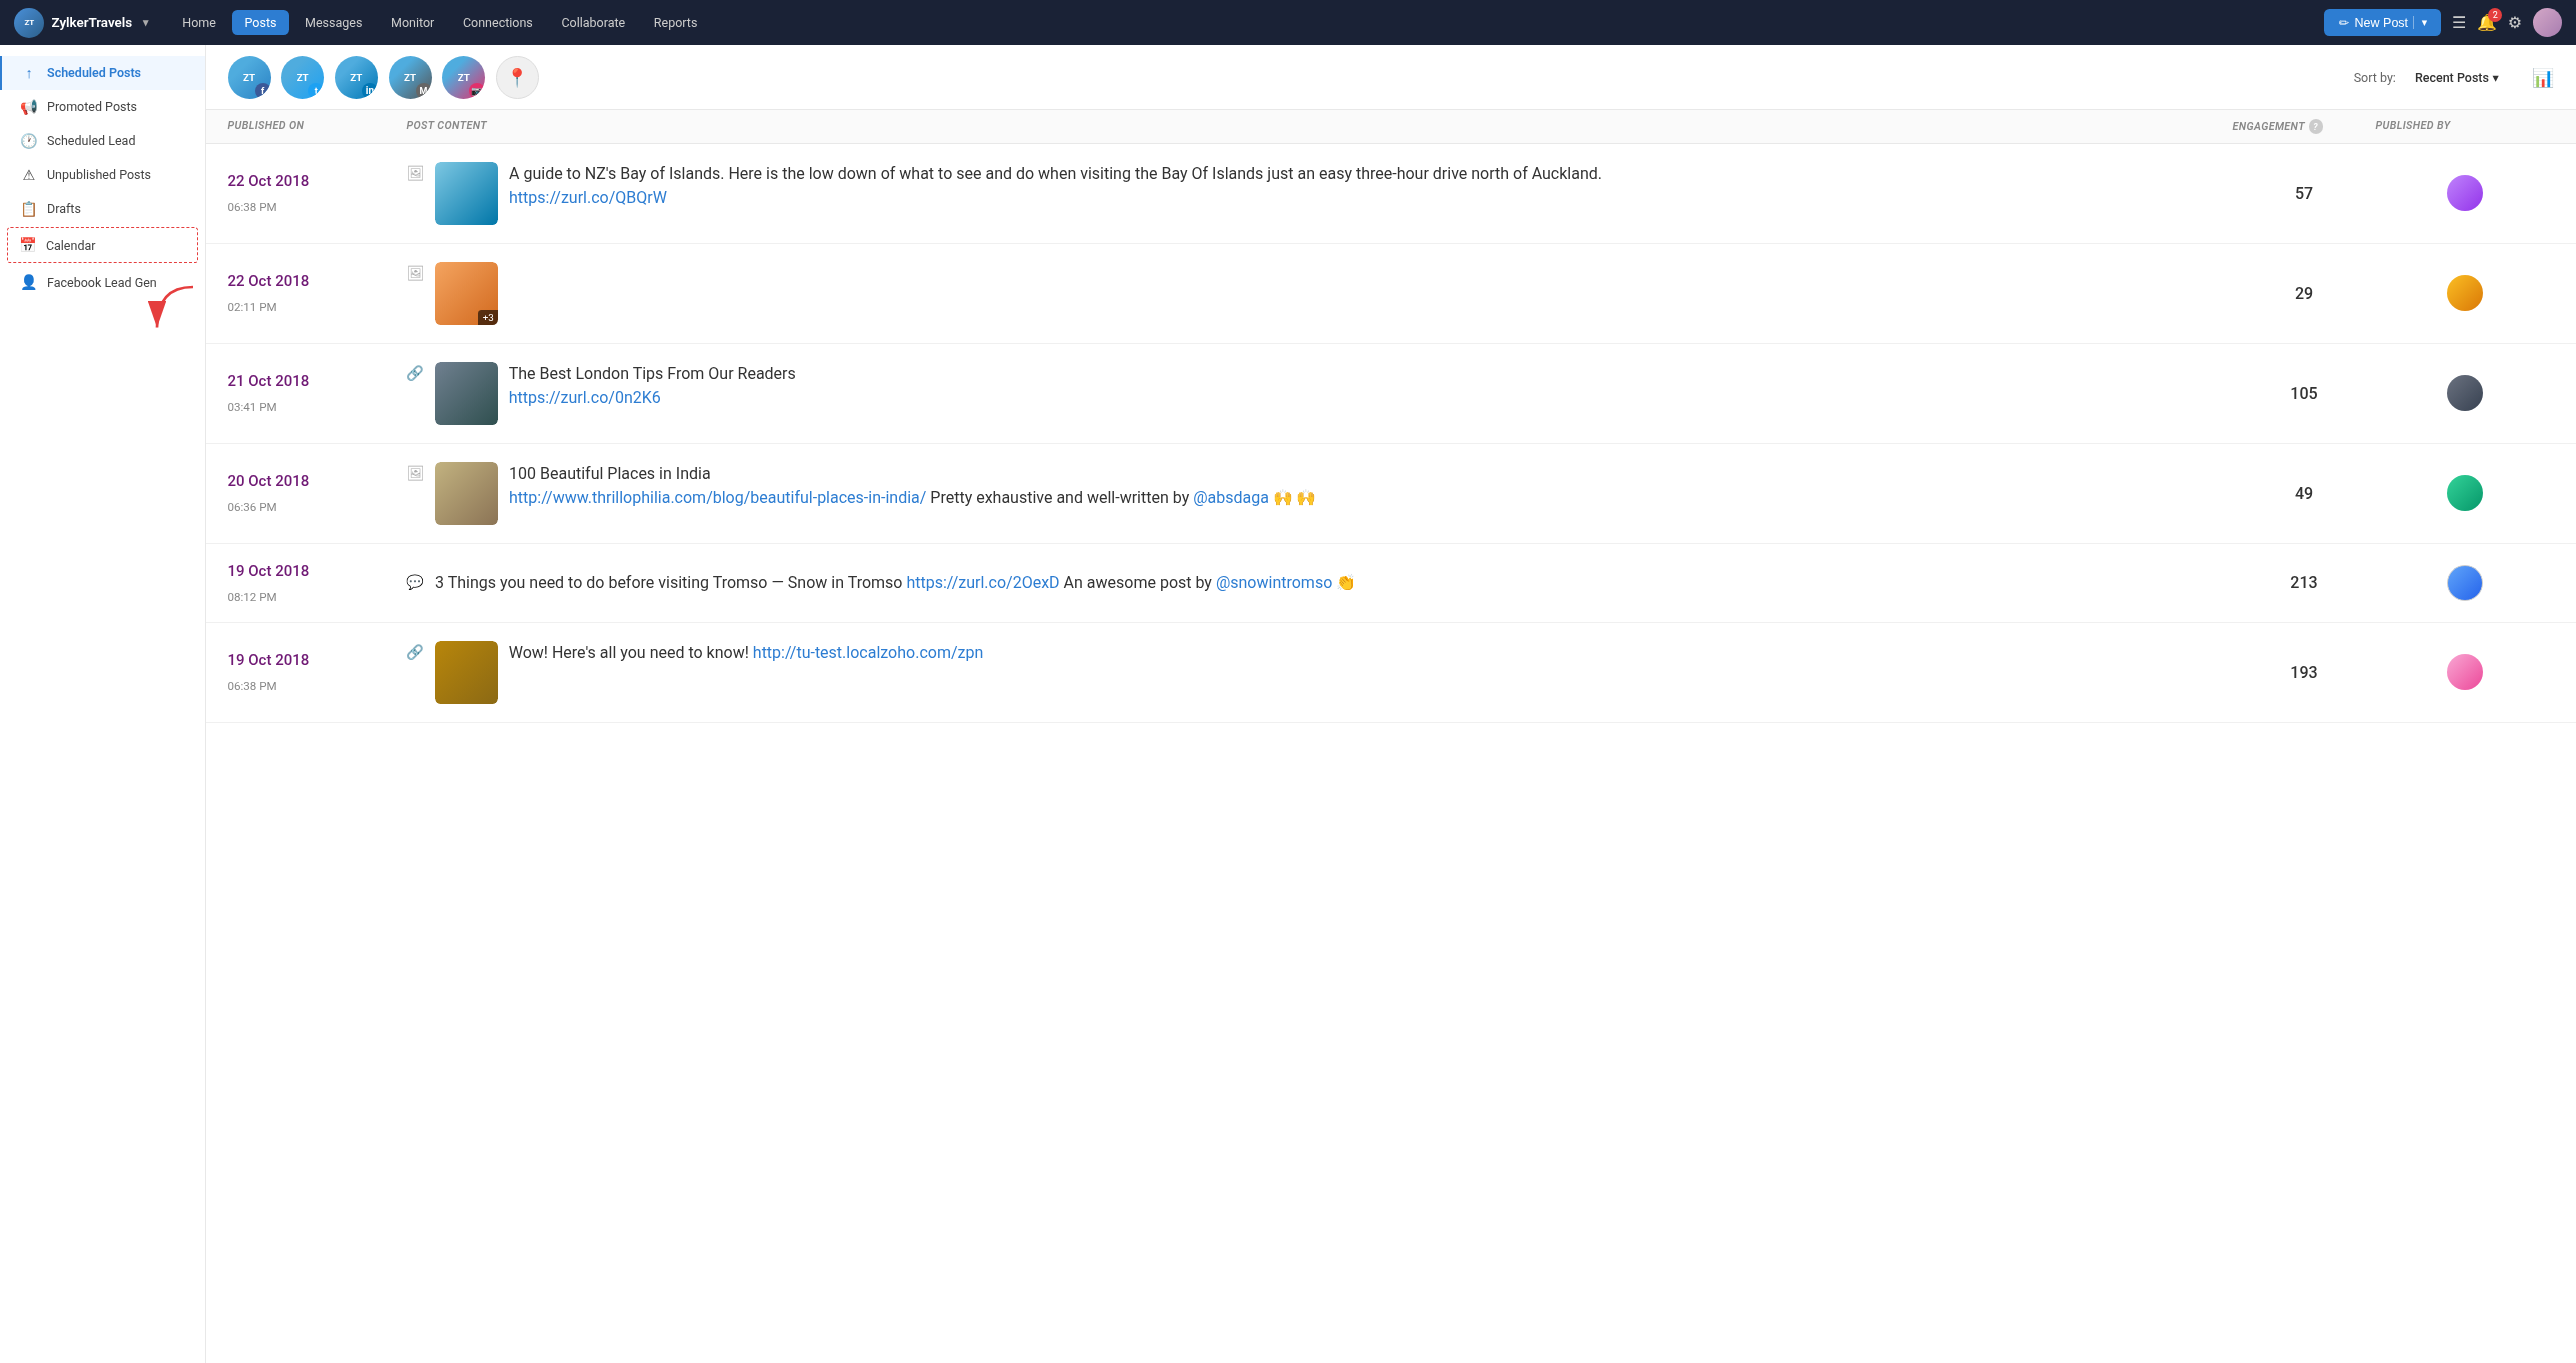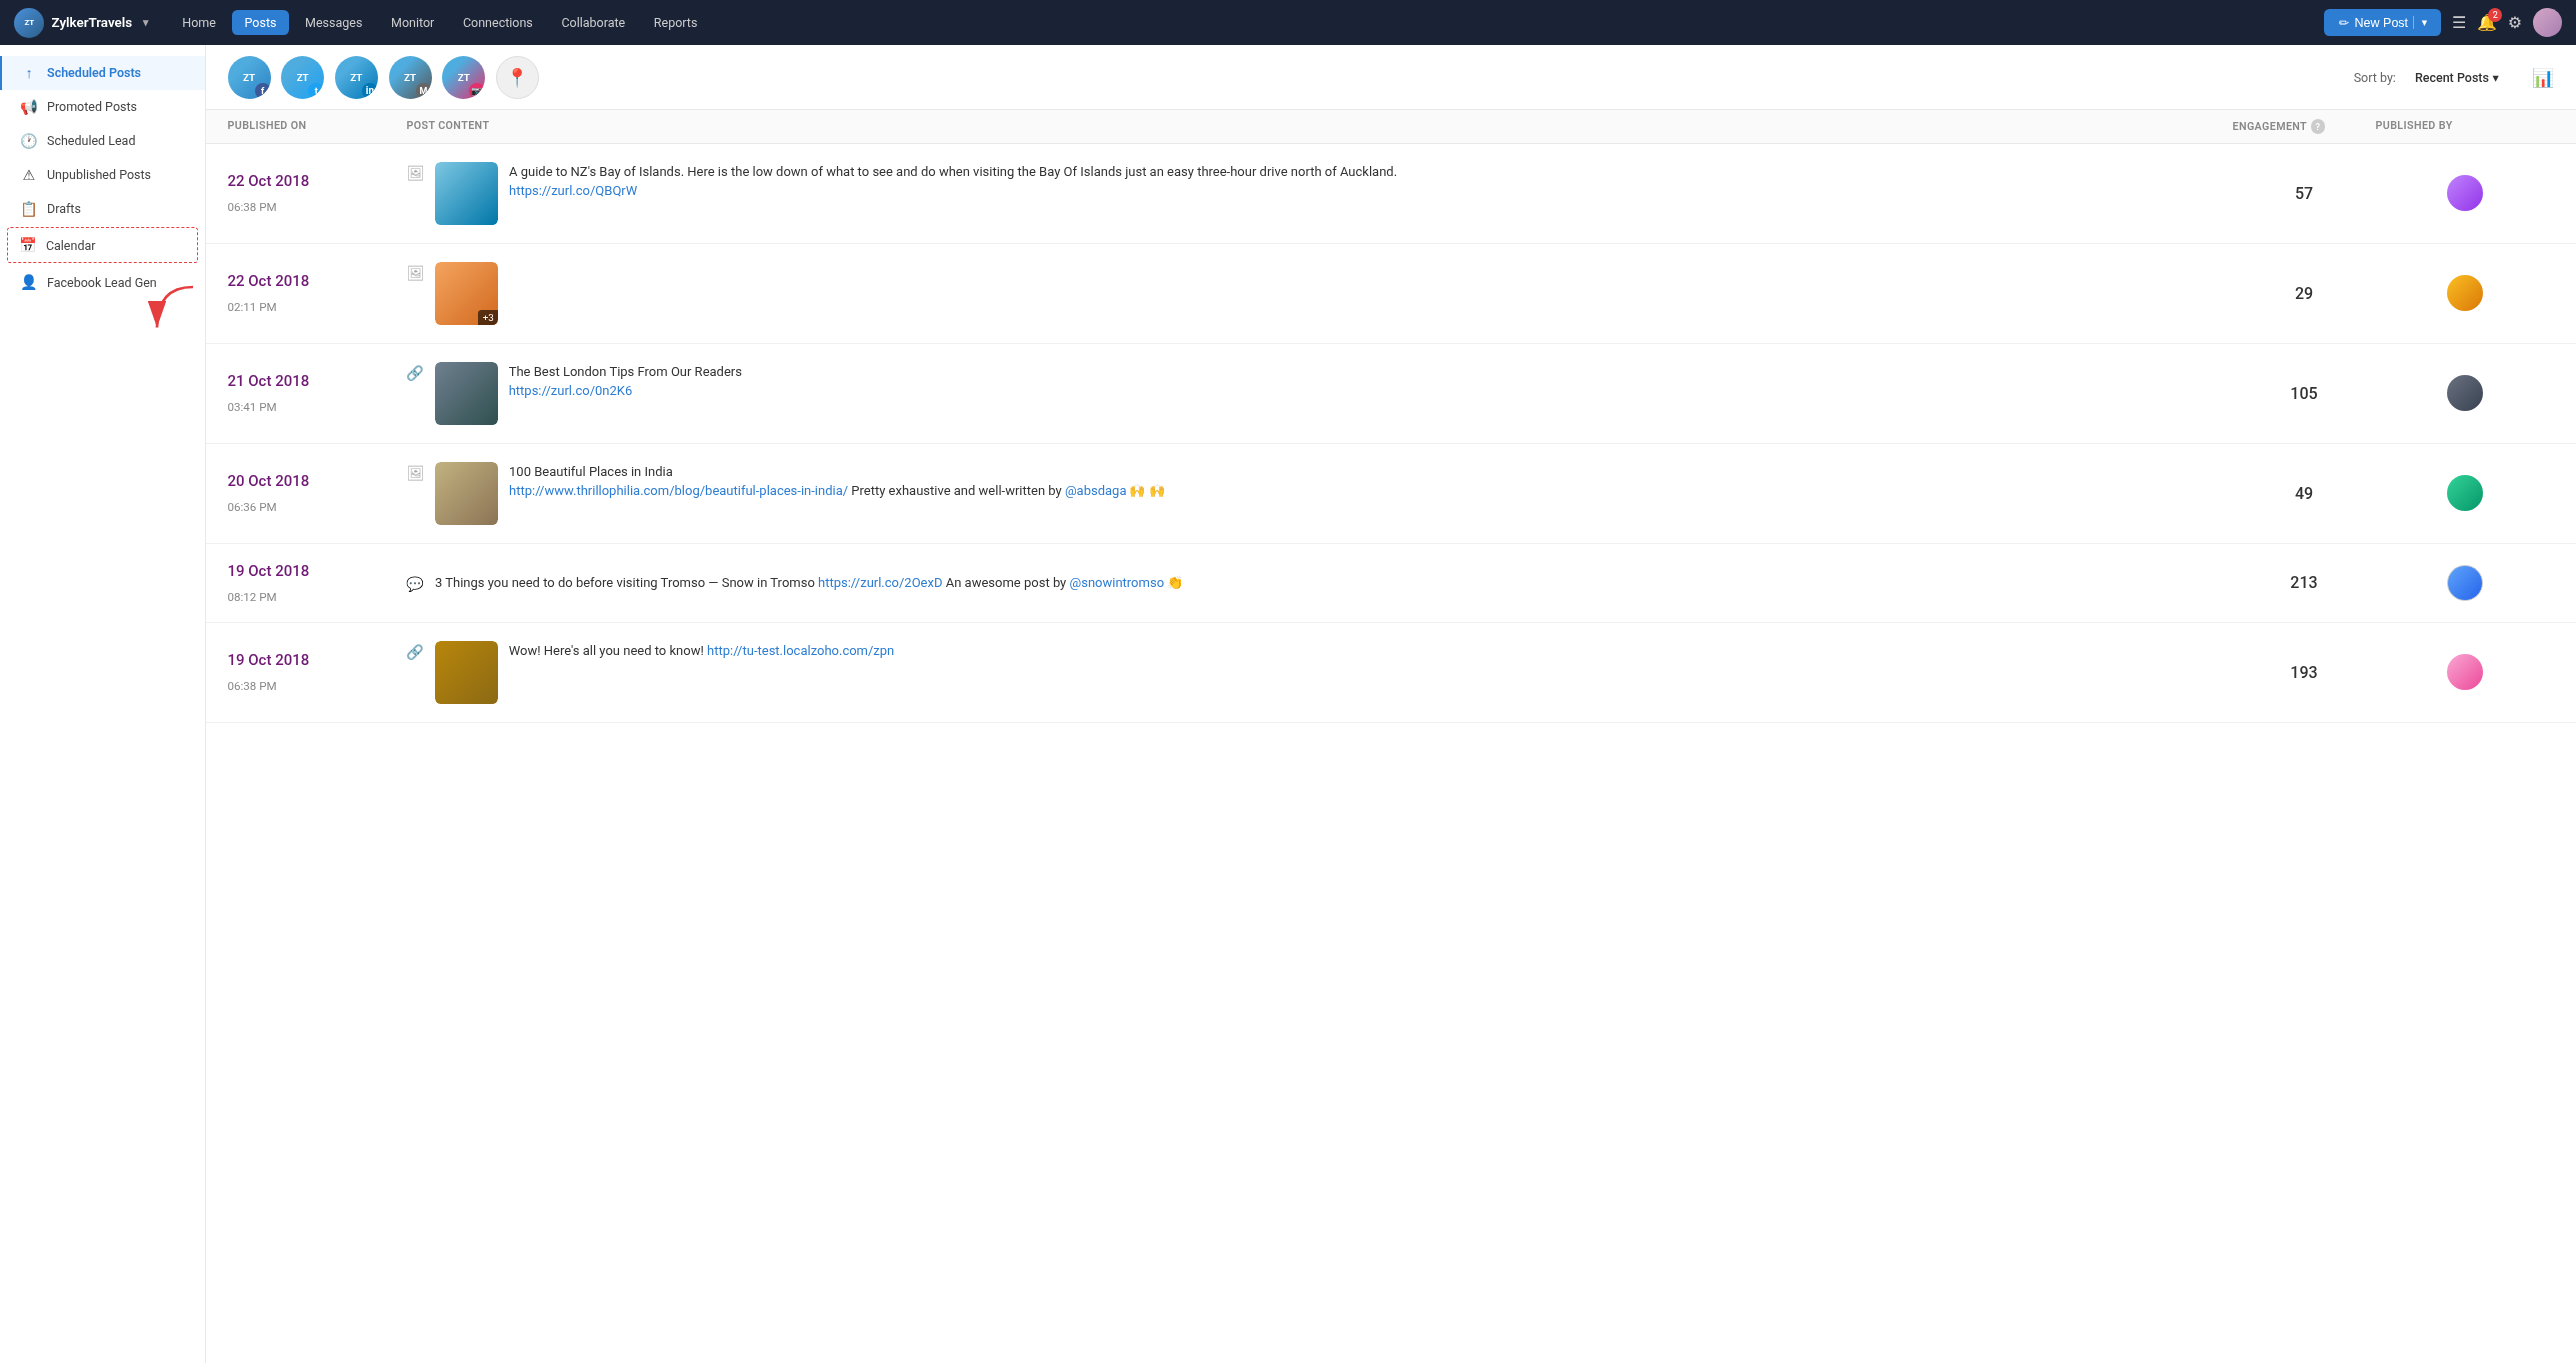--- a/index.html
+++ b/index.html
@@ -214,20 +214,21 @@
       padding: 9px 21.5px;
       border-bottom: 0.9px solid #e8e8e8;
       background: #fafafa;
     }
     .table-header-cell {
       font-size: 10.7px;
       font-weight: 600;
       color: #888;
       text-transform: uppercase;
       letter-spacing: 0.4px;
+      font-style: italic;
     }
     .engagement-header { display: flex; align-items: center; gap: 3.6px; }
     .question-mark {
       width: 14.3px; height: 14.3px;
       border-radius: 50%;
       background: #ccc;
       color: white;
       font-size: 9px;
       display: flex; align-items: center; justify-content: center;
       cursor: pointer;
@@ -273,21 +274,21 @@
       position: absolute;
       bottom: 0; right: 0;
       background: rgba(0,0,0,0.6);
       color: white;
       font-size: 9.8px;
       padding: 1.8px 4.5px;
       border-radius: 3.6px 0 3.6px 0;
     }
     .post-text {
       flex: 1;
-      font-size: 13px;
+      font-size: 16px;
       line-height: 1.5;
       color: #333;
     }
     .post-text .link { color: #2d7dd2; text-decoration: none; }
     .post-text .mention { color: #2d7dd2; }
 
     .engagement-cell {
       text-align: center;
       font-size: 16px;
       font-weight: 500;

